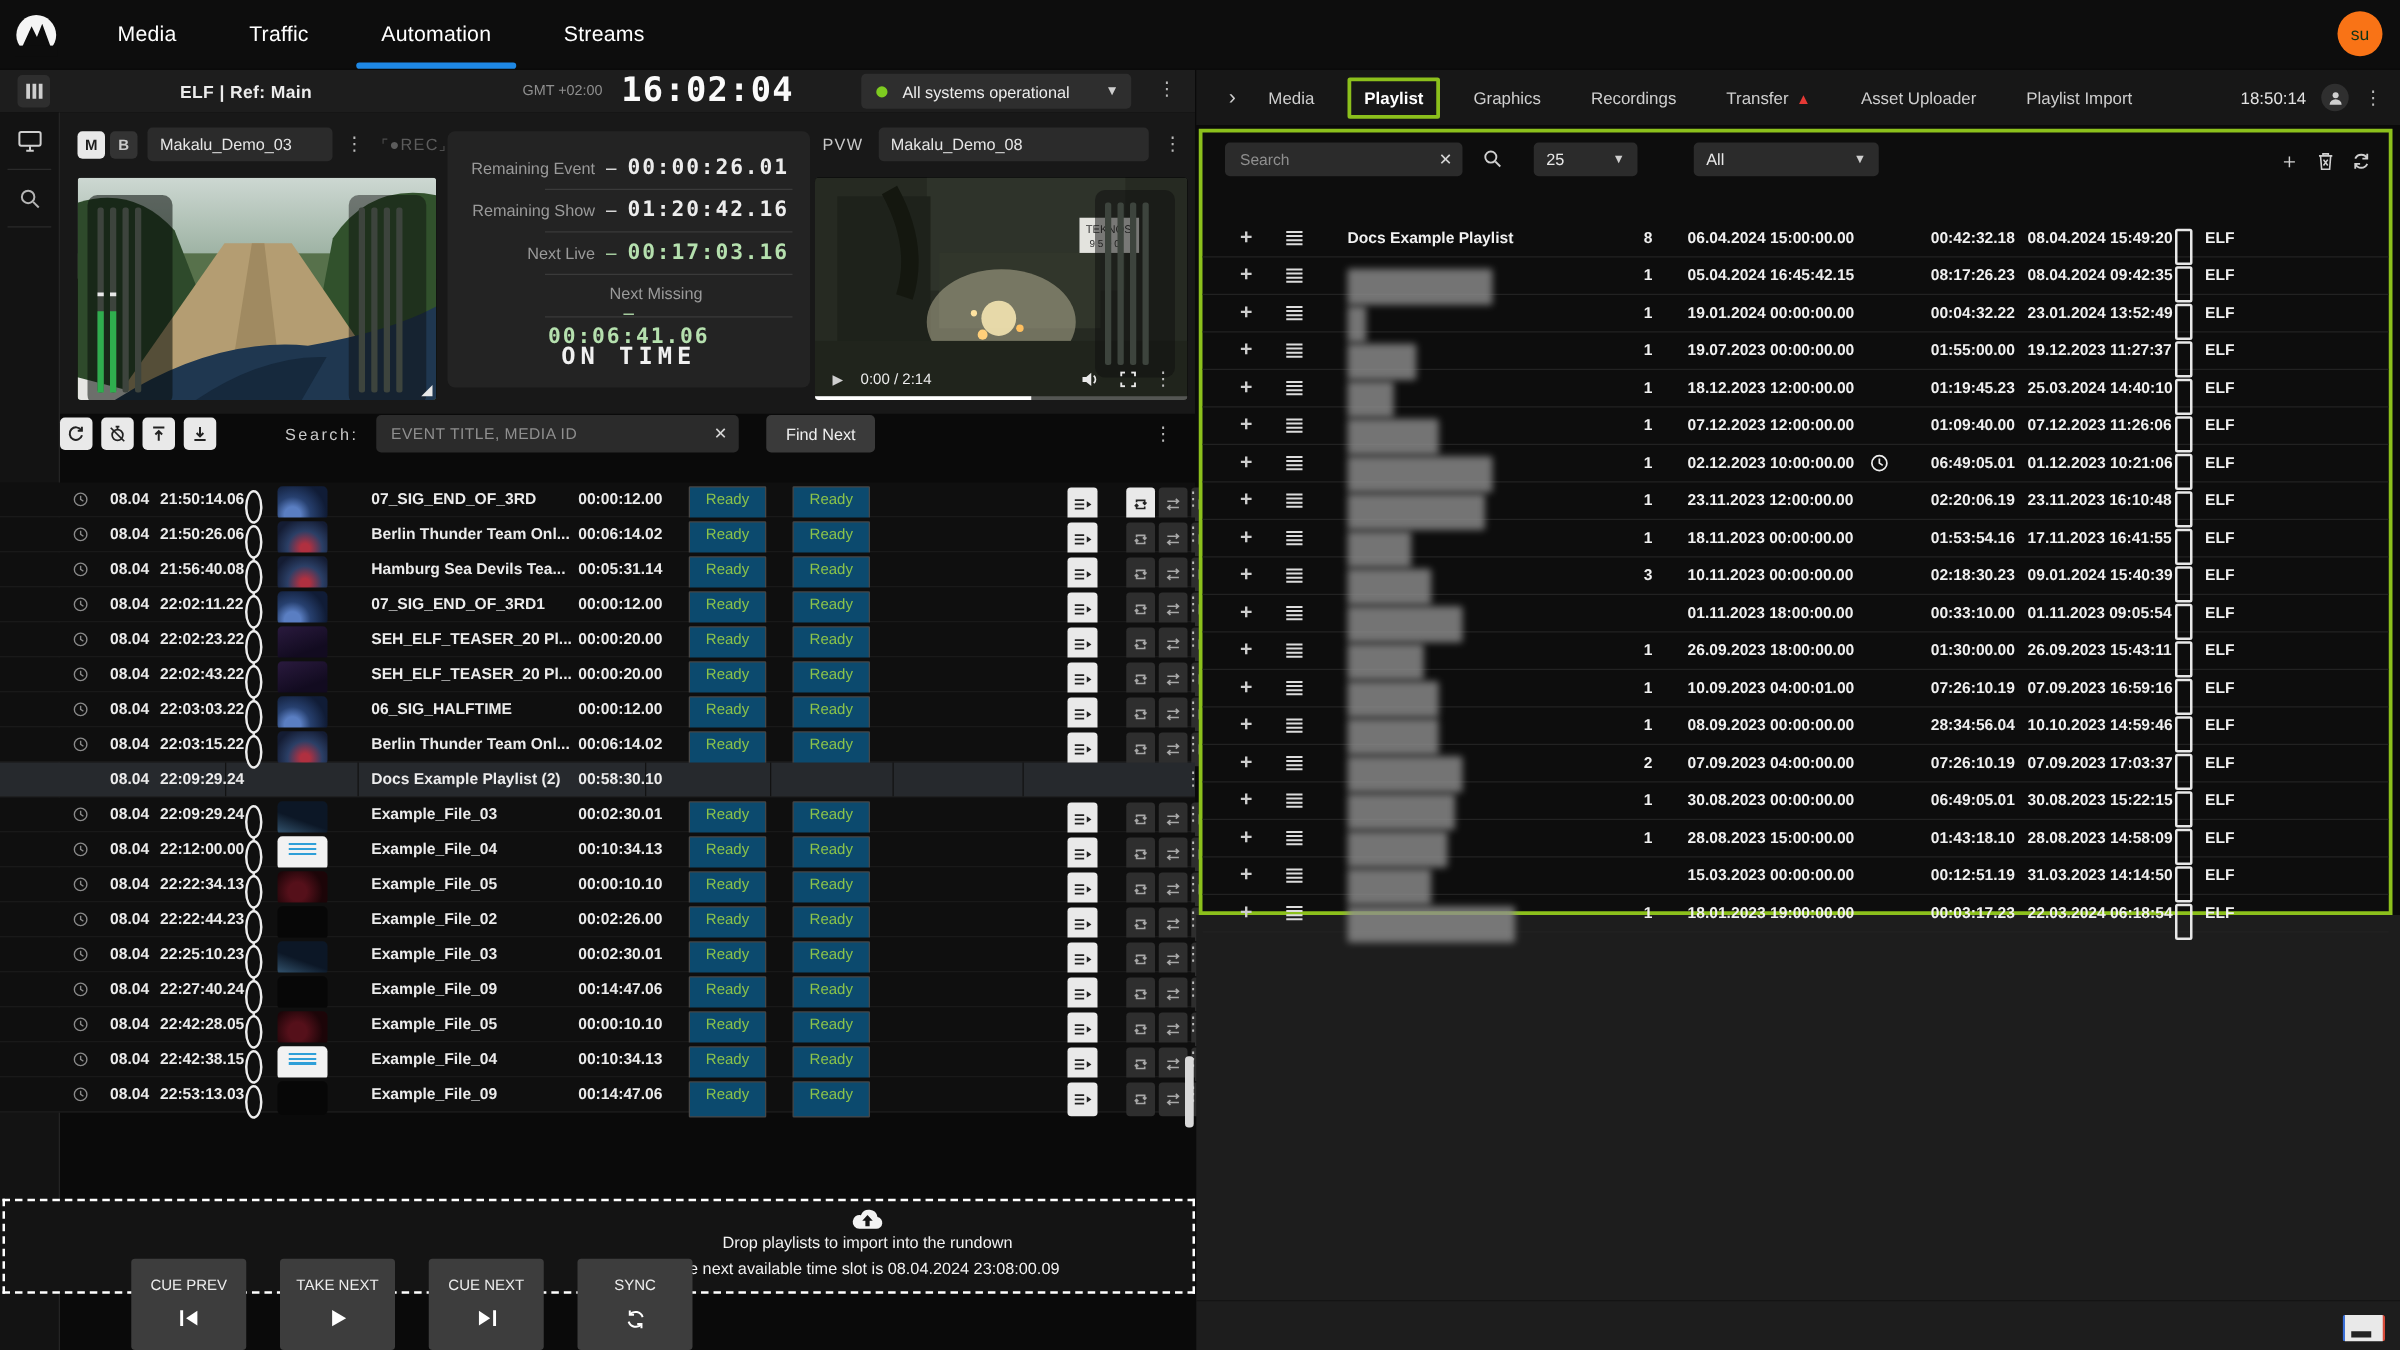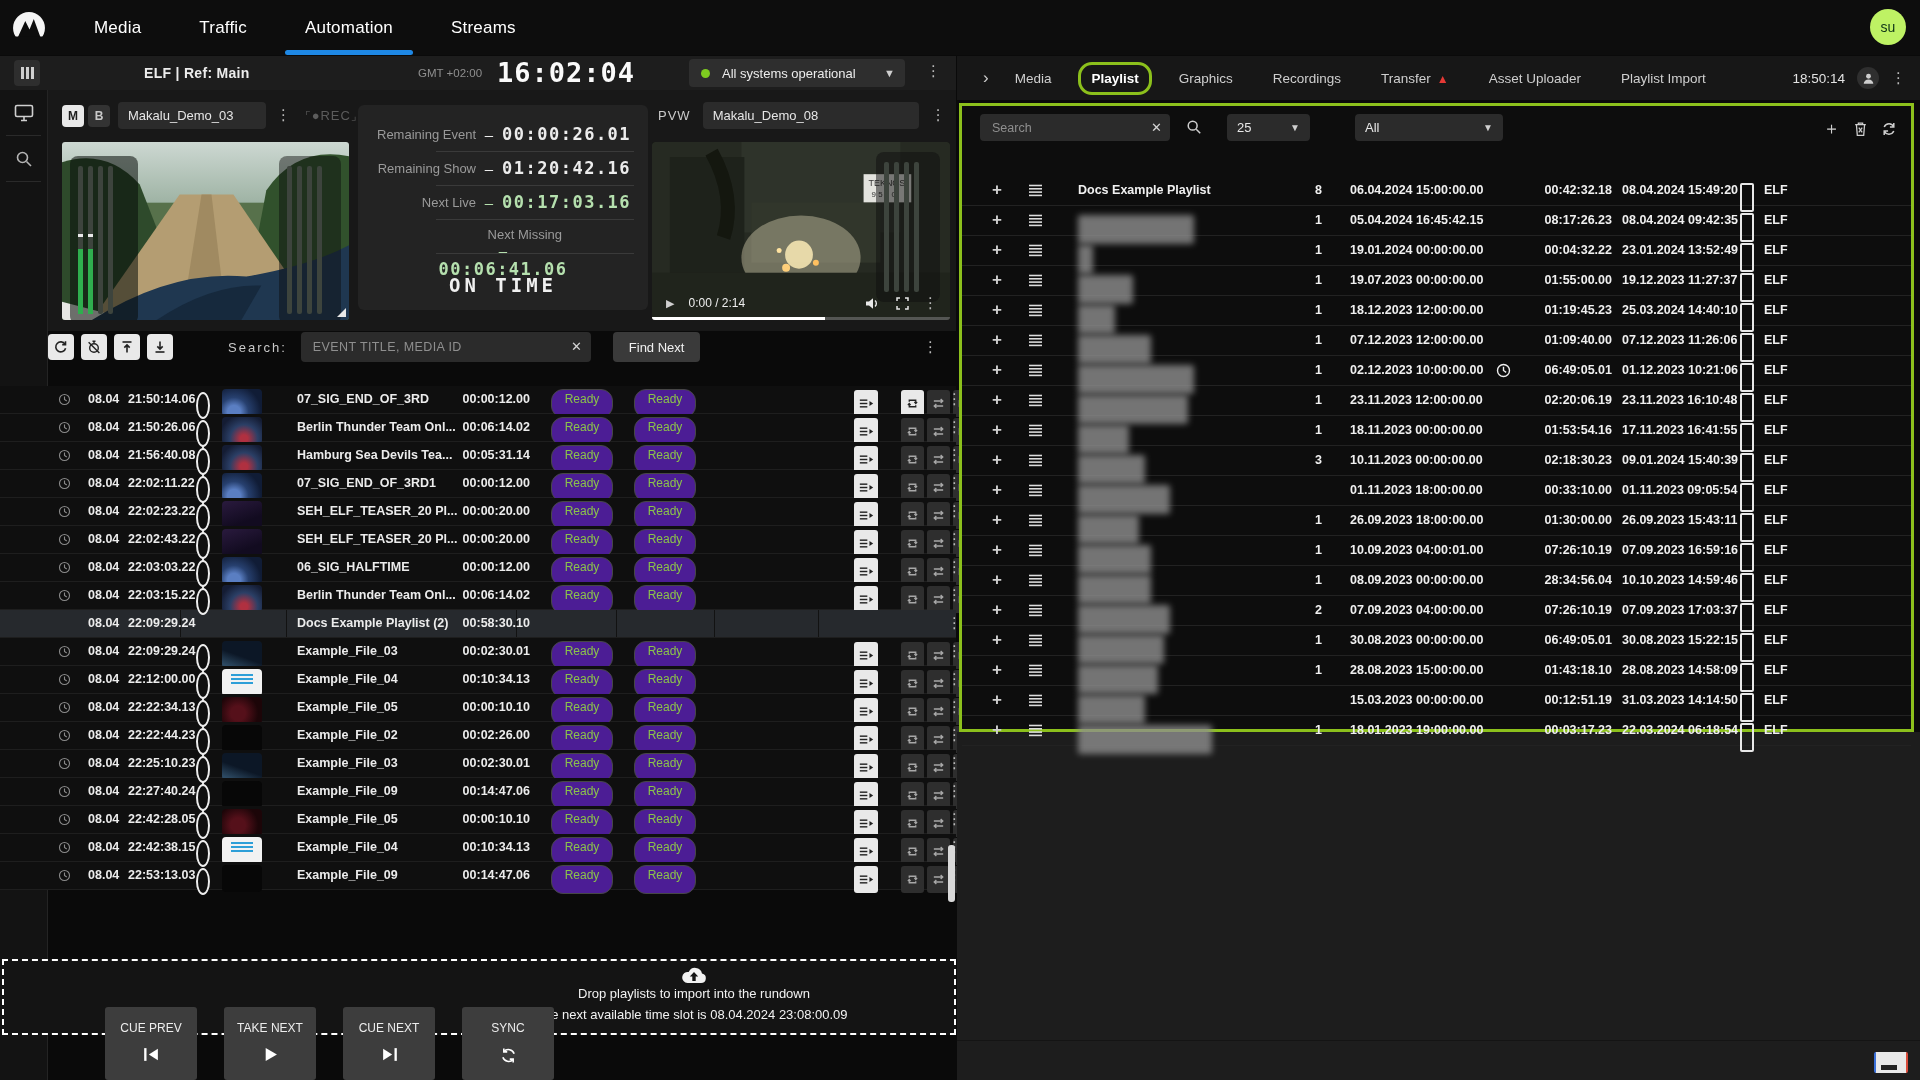--- a/index.html
+++ b/index.html
@@ -5,21 +5,21 @@
   html,body{margin:0;padding:0;background:#050505;}
   .stage{position:relative;width:1920px;height:1080px;overflow:hidden;background:#0a0a0a;
     font-family:"Liberation Sans",sans-serif;color:#ddd;-webkit-font-smoothing:antialiased;}
   .abs{position:absolute;}
   
   .topnav{position:absolute;left:0;top:0;width:1920px;height:55px;background:#0d0d0d;display:flex;align-items:center;}
   .logo{width:34px;height:34px;margin-left:12px;}
   .navtabs{display:flex;margin-left:48px;gap:58px;height:55px;align-items:center;}
   .navtab{font-size:17px;color:#fff;letter-spacing:.2px;position:relative;height:55px;line-height:55px;cursor:pointer;}
   .navtab.active::after{content:"";position:absolute;left:-20px;right:-20px;bottom:0;height:5px;border-radius:4px;background:#1e88e5;}
-  .nav-avatar{position:absolute;right:14px;top:9px;width:36px;height:36px;border-radius:50%;background:#bef264;
+  .nav-avatar{position:absolute;right:14px;top:9px;width:36px;height:36px;border-radius:50%;background:#f97316;
     color:#0e3317;font-size:14px;display:flex;align-items:center;justify-content:center;}
   
   .lstrip{position:absolute;left:0;top:56px;width:956px;height:34px;background:#1d1d1d;}
   .gridbtn{position:absolute;left:14px;top:4px;width:26px;height:26px;background:#2e2e2e;border-radius:4px;
     display:flex;align-items:center;justify-content:center;gap:2px;}
   .gridbtn i{display:block;width:3px;height:12px;background:#cfcfcf;}
   .lstrip-title{position:absolute;left:144px;top:0;line-height:34px;font-size:14px;font-weight:bold;color:#ececec;letter-spacing:.3px;}
   .gmt{position:absolute;left:418px;top:0;line-height:34px;font-size:11.5px;color:#8f8f8f;}
   .mainclock{position:absolute;left:497px;top:1px;font-family:"DejaVu Sans Mono",monospace;font-weight:bold;
     font-size:27px;color:#fafafa;letter-spacing:1px;}
@@ -97,21 +97,21 @@
   .th-seh{background:linear-gradient(160deg,#2a1a3e,#120b20 70%),#1a1030;}
   .th-ex3{background:linear-gradient(200deg,#0c1726 55%,#2d4a63 90%);}
   .th-ex4{background:#f2f2f2;}
   .th-ex4::after{content:"";display:block;margin:5px auto 0;width:22px;height:10px;
     background:repeating-linear-gradient(180deg,#2e9fd8 0 2px,#f2f2f2 2px 4px);}
   .th-ex5{background:radial-gradient(circle at 40% 60%,#55101a 0 25%,#1c0508 70%);}
   .th-ex9,.th-ex2{background:#070707;}
   .rc-title{left:297px;font-weight:bold;}
   .rc-dur{left:400px;width:130px;text-align:right;font-weight:bold;}
   .rc-pill{top:3px!important;width:60px;height:19px;line-height:19px!important;text-align:center;
-    border:1px solid #474747;border-radius:12px;color:#8bc34a;background:#4c1d95;font-size:12px;}
+    border:1px solid #474747;border-radius:1px;color:#8bc34a;background:#0c4a6e;font-size:12px;}
   .pm{left:551px;}.pb{left:634px;}
   .rc-flag1{left:854px;top:4px!important;width:24px;height:19px;background:#e9e9e9;border-radius:3px;
     display:flex;align-items:center;justify-content:center;}
   .fbtn{top:4px!important;width:23px;height:19px;background:#2e2e2e;border-radius:3px;color:#a8a8a8;
     display:flex;align-items:center;justify-content:center;}
   .fbtn.on{background:#e9e9e9;color:#222;}
   .f2{left:901px;}.f3{left:927px;}.f4{left:953px;}
   .rrow .kebab{position:absolute;right:-6px;top:6px;}
   .rrow.group{background:#26292d;}
   .rrow.group .gsep{position:absolute;top:0;bottom:0;width:1px;background:#121212;}
@@ -122,21 +122,21 @@
   .dz-inner .l1{margin-top:2px;}
   .dz-inner .l2{margin-top:6px;}
   .transport{position:absolute;left:105px;top:1007px;display:flex;gap:27px;}
   .tbtn{width:92px;height:73px;background:#3d3d3d;border-radius:3px;color:#ededed;font-size:12px;
     display:flex;flex-direction:column;align-items:center;padding-top:14px;box-sizing:border-box;gap:12px;}
   
   .rpanel-bg{position:absolute;left:957px;top:732px;width:963px;height:348px;background:#1d1d1d;}
   .rpanel-bottomline{position:absolute;left:957px;top:1040px;width:963px;height:1px;background:#141414;}
   .rtabbar{position:absolute;left:957px;top:56px;width:963px;height:44px;background:#171717;display:flex;align-items:center;}
   .rtab{font-size:13.5px;color:#cfcfcf;margin-right:40px;white-space:nowrap;}
-  .rtab.hl{color:#fff;font-weight:bold;border:3px solid #8cc01c;border-radius:14px;padding:6px 10px;margin-left:-13px;margin-right:27px;}
+  .rtab.hl{color:#fff;font-weight:bold;border:3px solid #8cc01c;border-radius:2px;padding:6px 10px;margin-left:-13px;margin-right:27px;}
   .chev{color:#cfcfcf;font-size:17px;margin:0 26px 0 26px;}
   .warntri{color:#e53935;font-size:12px;margin-left:6px;}
   .rclock{margin-left:auto;font-size:13.5px;color:#e3e3e3;}
   .ravatar{width:22px;height:22px;border-radius:50%;background:#2f2f2f;margin:0 12px 0 12px;display:flex;align-items:center;justify-content:center;}
   .rtabbar .kebab{margin-right:14px;}
   .greenbox{position:absolute;left:959px;top:103px;width:955px;height:629px;border:3px solid #8cc01c;box-sizing:border-box;background:#0d0d0d;}
   .ptoolbar{position:absolute;left:0;top:8px;width:100%;height:30px;}
   .ptoolbar .sbox{position:absolute;left:18px;top:0;}
   .ptoolbar input{width:150px;height:27px;background:#2b2b2b;border:none;border-radius:4px;color:#ddd;font-size:12.5px;
     padding:0 28px 0 12px;outline:none;font-family:"Liberation Sans",sans-serif;}

